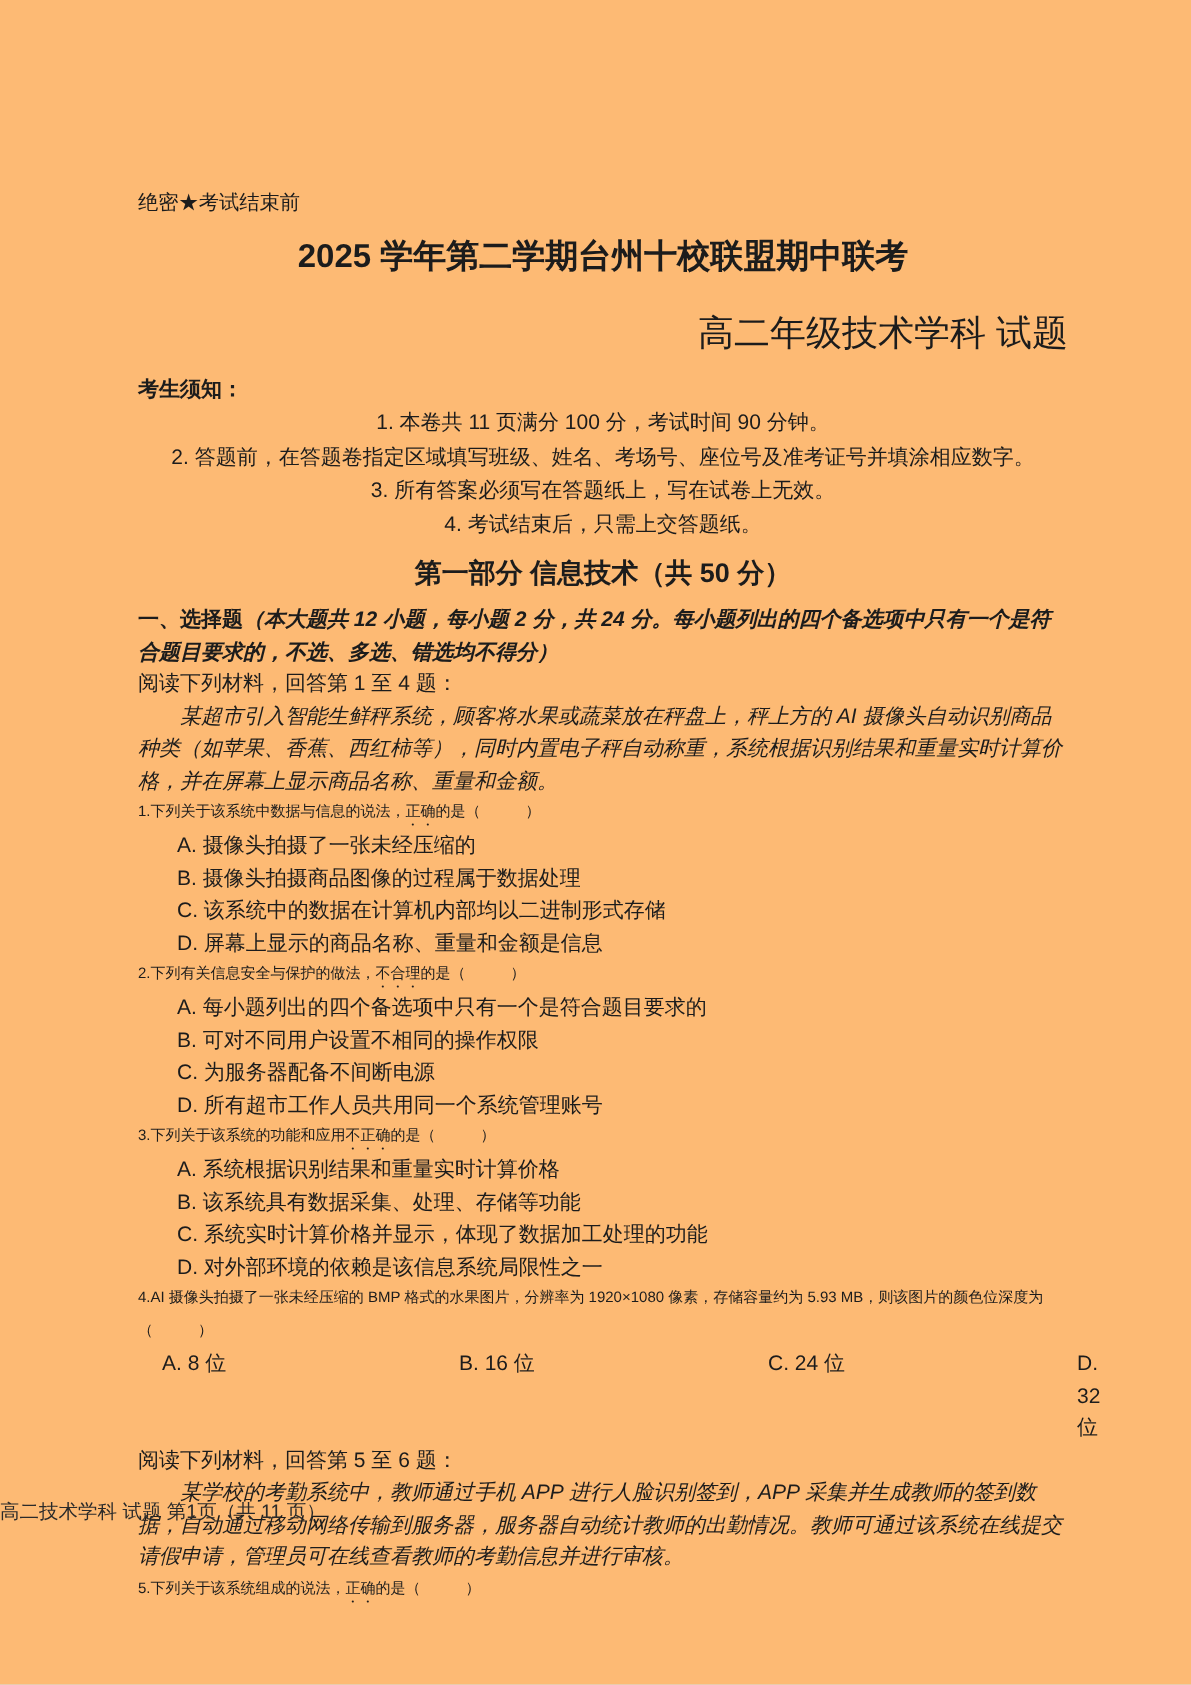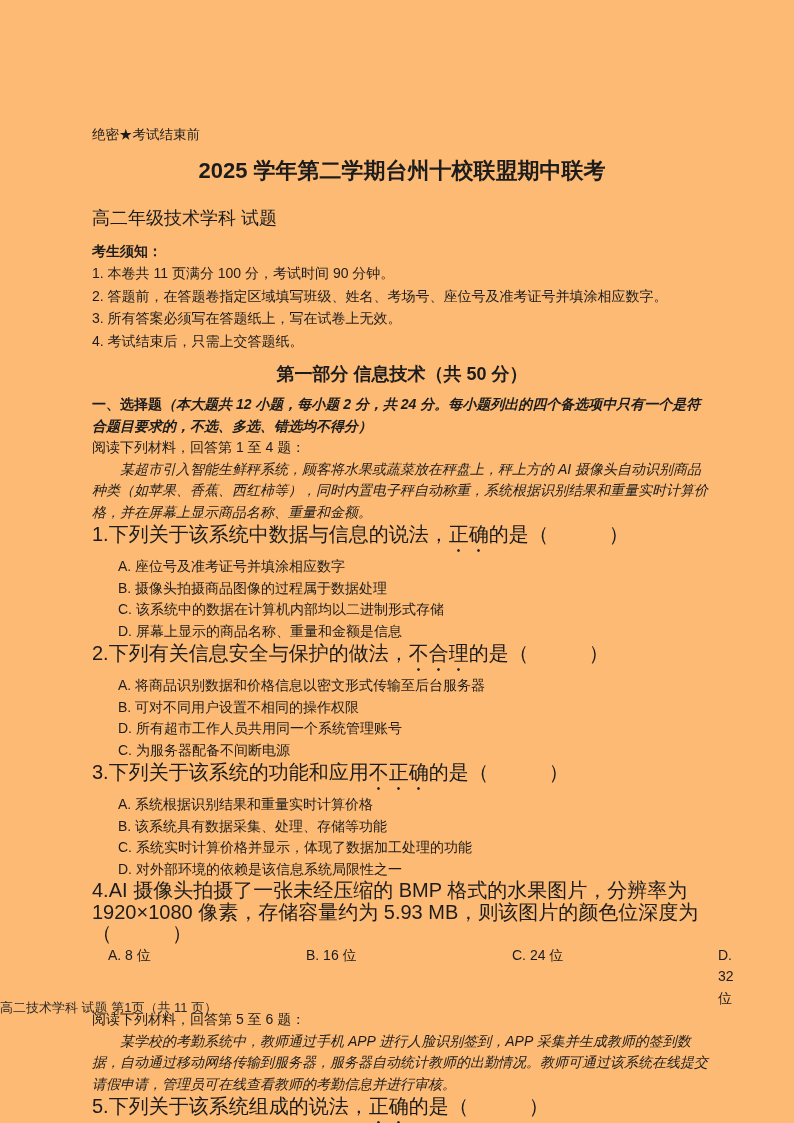--- a/index.html
+++ b/index.html
@@ -5,29 +5,29 @@
   html, body { margin: 0; padding: 0; background: #d9d9d9; }
   .page {
     width: 794px; height: 1123px; margin: 0 auto; position: relative;
     background: #fdba74; overflow: hidden;
     font-family: Liberation Sans, sans-serif;
     color: #1c1c1c;
   }
   .content { position: absolute; left: 92px; top: 126px; width: 620px; }
   .classification { font-size: 13.5px; line-height: 18px; }
   .title { font-size: 22px; font-weight: bold; text-align: center; margin: 12px 0 20px 0; }
-  .subtitle { font-size: 18px; font-weight: normal; text-align: left; margin: 10px 0 10px 0; }
+  .subtitle { font-size: 24px; font-weight: normal; text-align: right; margin: 10px 0 10px 0; }
   .notice-title { font-size: 14px; font-weight: bold; line-height: 22px; }
-  .notice-line { font-size: 14px; line-height: 22.5px; }
+  .notice-line { font-size: 14px; line-height: 22.5px; text-align: center; }
   .section-title { font-size: 18px; font-weight: bold; text-align: center; margin: 10px 0 8px 0; }
   .para { font-size: 14px; line-height: 21.5px; margin: 0; }
   .bold { font-weight: bold; }
   .kai { font-style: italic; }
   .material { text-indent: 2em; }
-  .stem { font-size: 20px; line-height: 21.5px; margin: 0; }
+  .stem { font-size: 10px; line-height: 21.5px; margin: 0; }
   .option { padding-left: 26px; font-size: 14px; line-height: 21.5px; }
   .inline-options {
     display: grid; grid-template-columns: 150px 158px 158px 1fr;
     padding-left: 16px; font-size: 14px; line-height: 21.5px; gap: 48px;
   }
   .emph {
     -webkit-text-emphasis: filled dot #1c1c1c;
     -webkit-text-emphasis-position: under right;
     text-emphasis: filled dot #1c1c1c;
     text-emphasis-position: under right;
@@ -57,30 +57,30 @@
     </div>
 
     <div class="section-title">第一部分 信息技术（共 50 分）</div>
 
     <p class="para"><span class="bold">一、选择题</span><span class="kai bold">（本大题共 12 小题，每小题 2 分，共 24 分。每小题列出的四个备选项中只有一个是符合题目要求的，不选、多选、错选均不得分）</span></p>
 
     <p class="para">阅读下列材料，回答第 1 至 4 题：</p>
     <p class="para kai material">某超市引入智能生鲜秤系统，顾客将水果或蔬菜放在秤盘上，秤上方的 AI 摄像头自动识别商品种类（如苹果、香蕉、西红柿等），同时内置电子秤自动称重，系统根据识别结果和重量实时计算价格，并在屏幕上显示商品名称、重量和金额。</p>
 
     <p class="stem"><span>1.下列关于该系统中数据与信息的说法，</span><span class="emph">正确</span><span>的是（　　　）</span></p>
-    <div class="option">A. 座位号及准考证号并填涂相应数字</div>
+    <div class="option">A. 摄像头拍摄了一张未经压缩的</div>
     <div class="option">B. 摄像头拍摄商品图像的过程属于数据处理</div>
     <div class="option">C. 该系统中的数据在计算机内部均以二进制形式存储</div>
     <div class="option">D. 屏幕上显示的商品名称、重量和金额是信息</div>
 
     <p class="stem"><span>2.下列有关信息安全与保护的做法，</span><span class="emph">不合理</span><span>的是（　　　）</span></p>
-    <div class="option">A. 将商品识别数据和价格信息以密文形式传输至后台服务器</div>
+    <div class="option">A. 每小题列出的四个备选项中只有一个是符合题目要求的</div>
     <div class="option">B. 可对不同用户设置不相同的操作权限</div>
+    <div class="option">C. 为服务器配备不间断电源</div>
     <div class="option">D. 所有超市工作人员共用同一个系统管理账号</div>
-    <div class="option">C. 为服务器配备不间断电源</div>
 
     <p class="stem"><span>3.下列关于该系统的功能和应用</span><span class="emph">不正确</span><span>的是（　　　）</span></p>
     <div class="option">A. 系统根据识别结果和重量实时计算价格</div>
     <div class="option">B. 该系统具有数据采集、处理、存储等功能</div>
     <div class="option">C. 系统实时计算价格并显示，体现了数据加工处理的功能</div>
     <div class="option">D. 对外部环境的依赖是该信息系统局限性之一</div>
 
     <p class="stem">4.AI 摄像头拍摄了一张未经压缩的 BMP 格式的水果图片，分辨率为 1920×1080 像素，存储容量约为 5.93 MB，则该图片的颜色位深度为（　　　）</p>
     <div class="inline-options">
       <span>A. 8 位</span>

